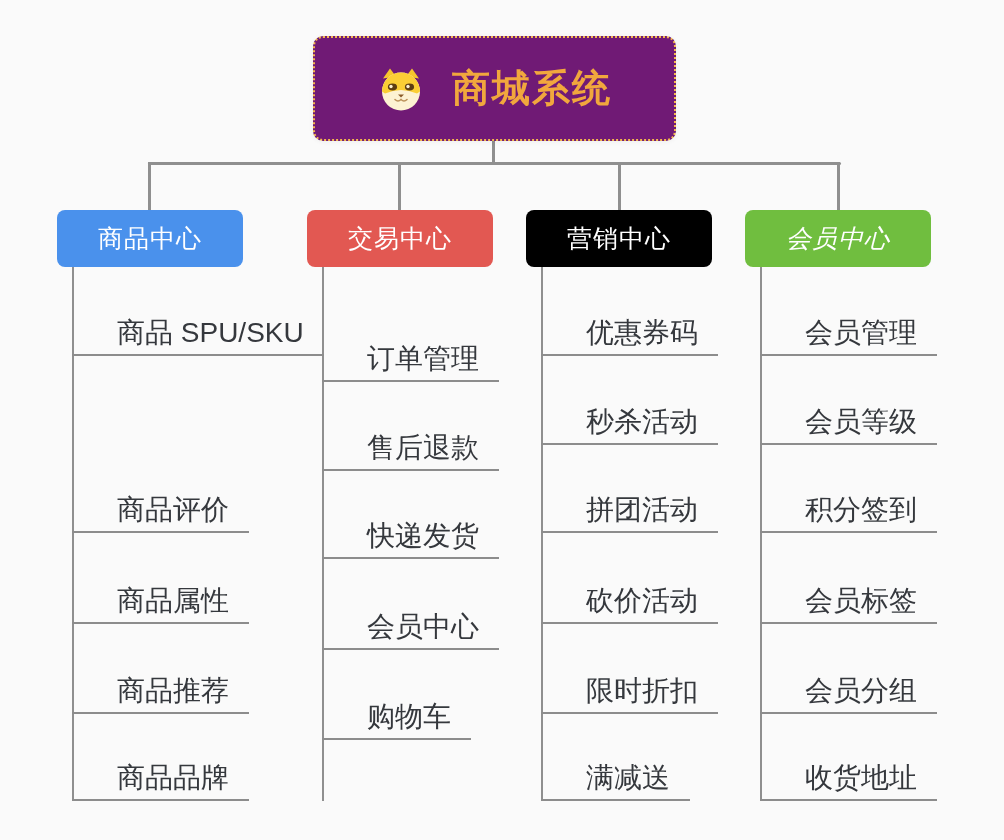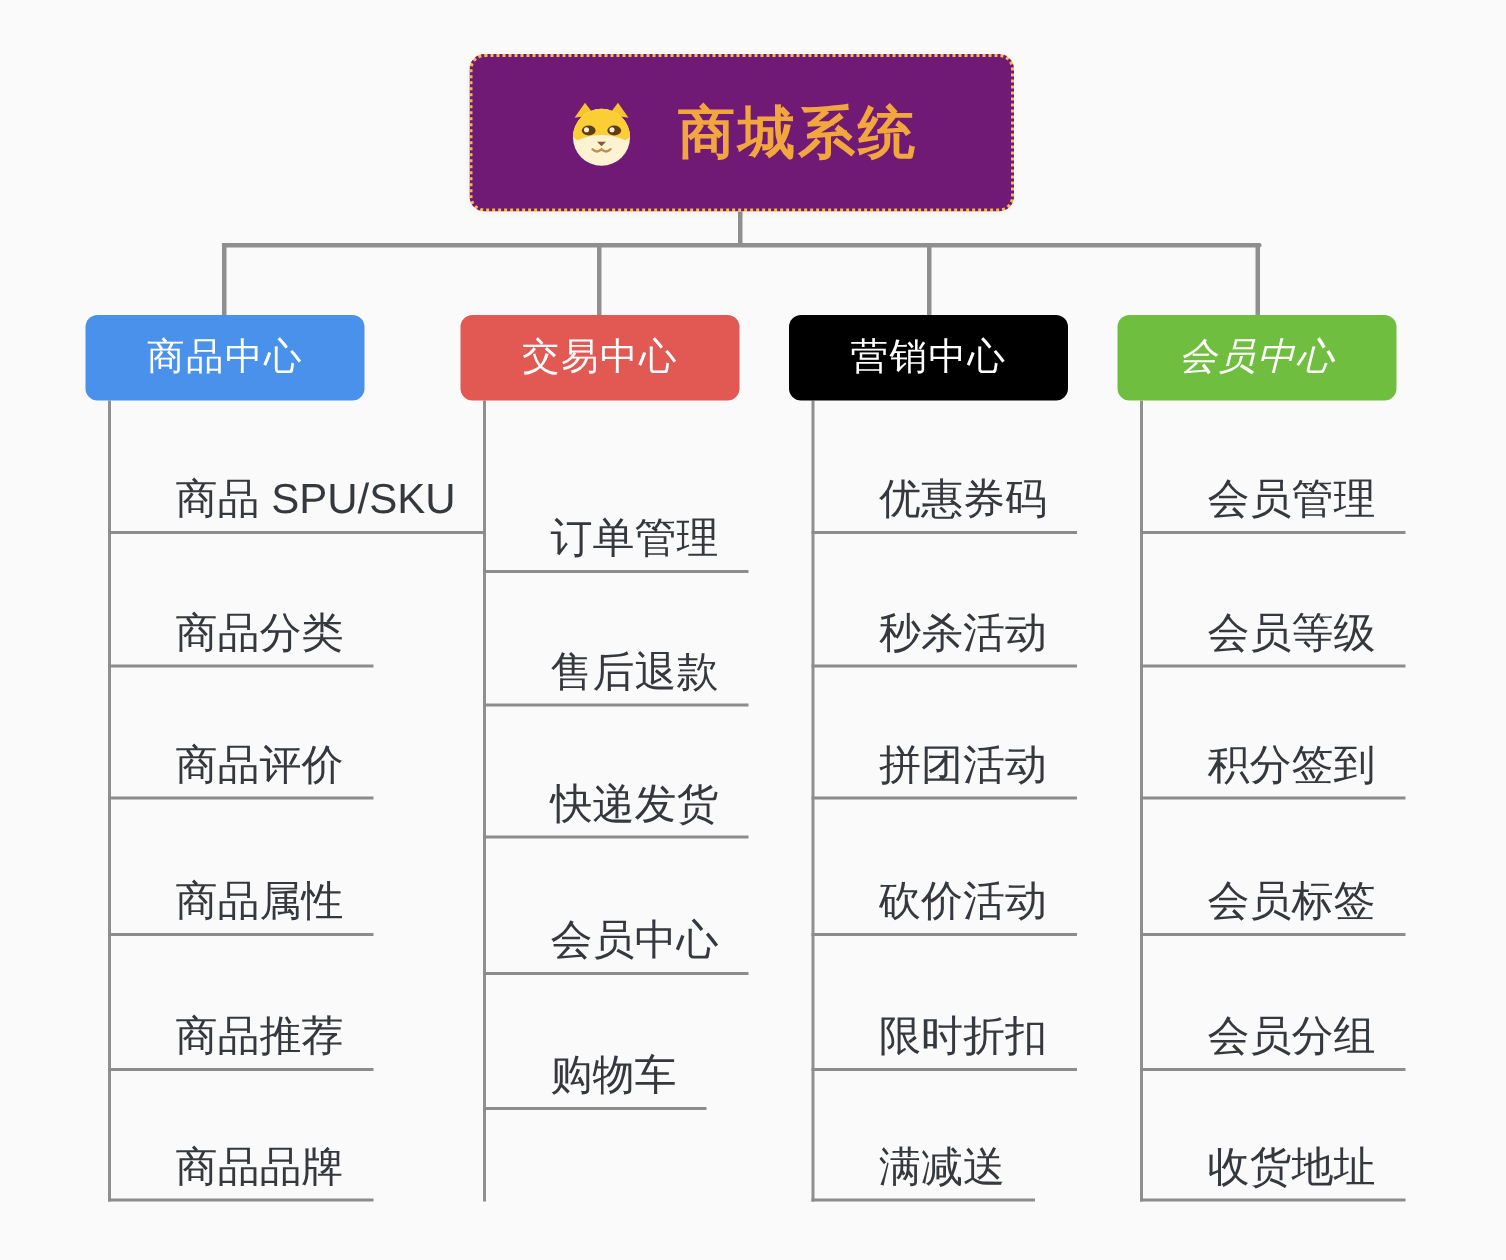--- a/index.html
+++ b/index.html
@@ -113,21 +113,20 @@
     </span>
     <span class="root-title">商城系统</span>
   </div>
 
   <div class="branch b0">商品中心</div>
   <div class="branch b1">交易中心</div>
   <div class="branch b2">营销中心</div>
   <div class="branch b3">会员中心</div>
 
   <div class="leaf c0 r0">商品 SPU/SKU</div>
-  <div class="leaf c0 r1">商品分类</div>
   <div class="leaf c0 r2">商品评价</div>
   <div class="leaf c0 r3">商品属性</div>
   <div class="leaf c0 r4">商品推荐</div>
   <div class="leaf c0 r5">商品品牌</div>
 
   <div class="leaf c1 r0">订单管理</div>
   <div class="leaf c1 r1">售后退款</div>
   <div class="leaf c1 r2">快递发货</div>
   <div class="leaf c1 r3">会员中心</div>
   <div class="leaf c1 r4">购物车</div>

